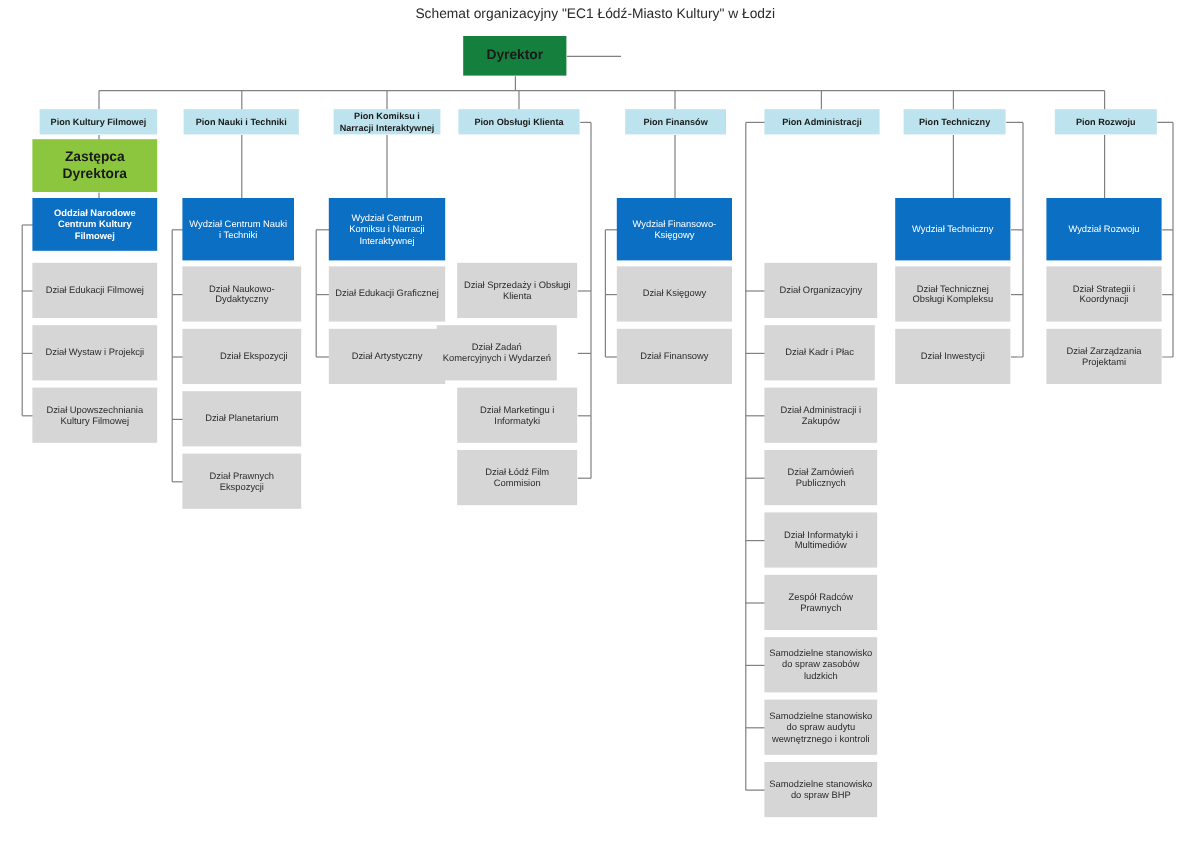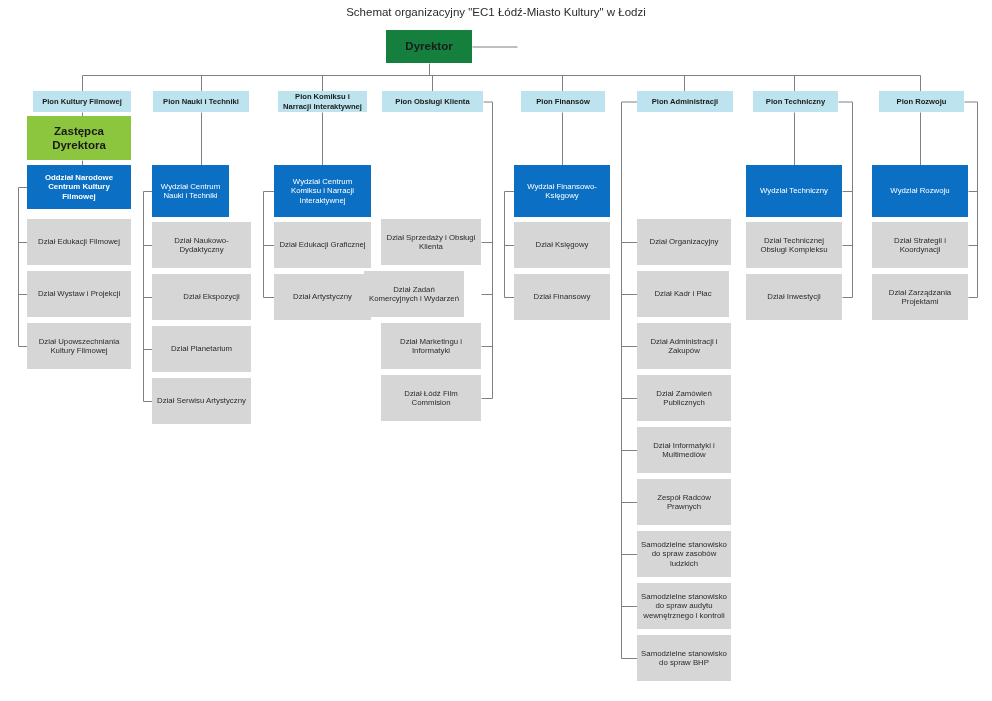--- a/index.html
+++ b/index.html
@@ -185,34 +185,34 @@
       </div>
       <div class="node n-dzial" style="left: 27px; top: 271px; width: 104px; height: 46px;">
         <span>Dział Wystaw i Projekcji</span>
       </div>
       <div class="node n-dzial" style="left: 27px; top: 323px; width: 104px; height: 46px;">
         <span>Dział Upowszechniania Kultury Filmowej</span>
       </div>
       <div class="node n-pion" style="left: 153px; top: 91px; width: 96px; height: 21px;">
         <span>Pion Nauki i Techniki</span>
       </div>
-      <div class="node n-wydzial" style="left: 152px; top: 165px; width: 77px; height: 52px;">
+      <div class="node n-wydzial" style="left: 152px; top: 165px; width: 93px; height: 52px;">
         <span>Wydział Centrum Nauki i Techniki</span>
       </div>
       <div class="node n-dzial" style="left: 152px; top: 222px; width: 99px; height: 46px;">
         <span>Dział Naukowo-Dydaktyczny</span>
       </div>
       <div class="node n-dzial" style="left: 152px; top: 274px; width: 99px; height: 46px; padding-left: 24px;">
         <span>Dział Ekspozycji</span>
       </div>
       <div class="node n-dzial" style="left: 152px; top: 326px; width: 99px; height: 46px;">
         <span>Dział Planetarium</span>
       </div>
       <div class="node n-dzial" style="left: 152px; top: 378px; width: 99px; height: 46px;">
-        <span>Dział Serwisu Artystyczny</span>
+        <span>Dział Prawnych Ekspozycji</span>
       </div>
       <div class="node n-pion" style="left: 278px; top: 91px; width: 89px; height: 21px;">
         <span>Pion Komiksu i Narracji Interaktywnej</span>
       </div>
       <div class="node n-wydzial" style="left: 274px; top: 165px; width: 97px; height: 52px;">
         <span>Wydział Centrum Komiksu i Narracji Interaktywnej</span>
       </div>
       <div class="node n-dzial" style="left: 274px; top: 222px; width: 97px; height: 46px;">
         <span>Dział Edukacji Graficznej</span>
       </div>

